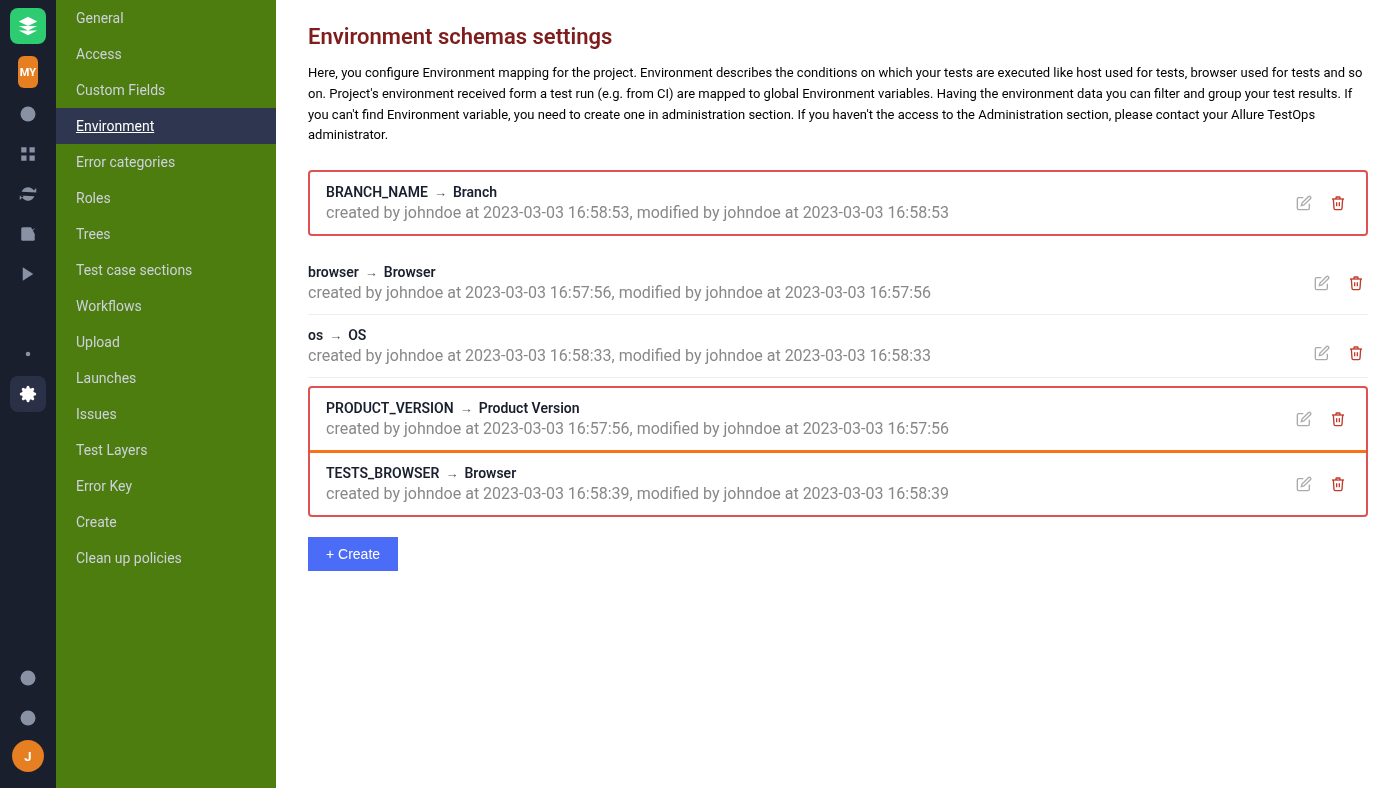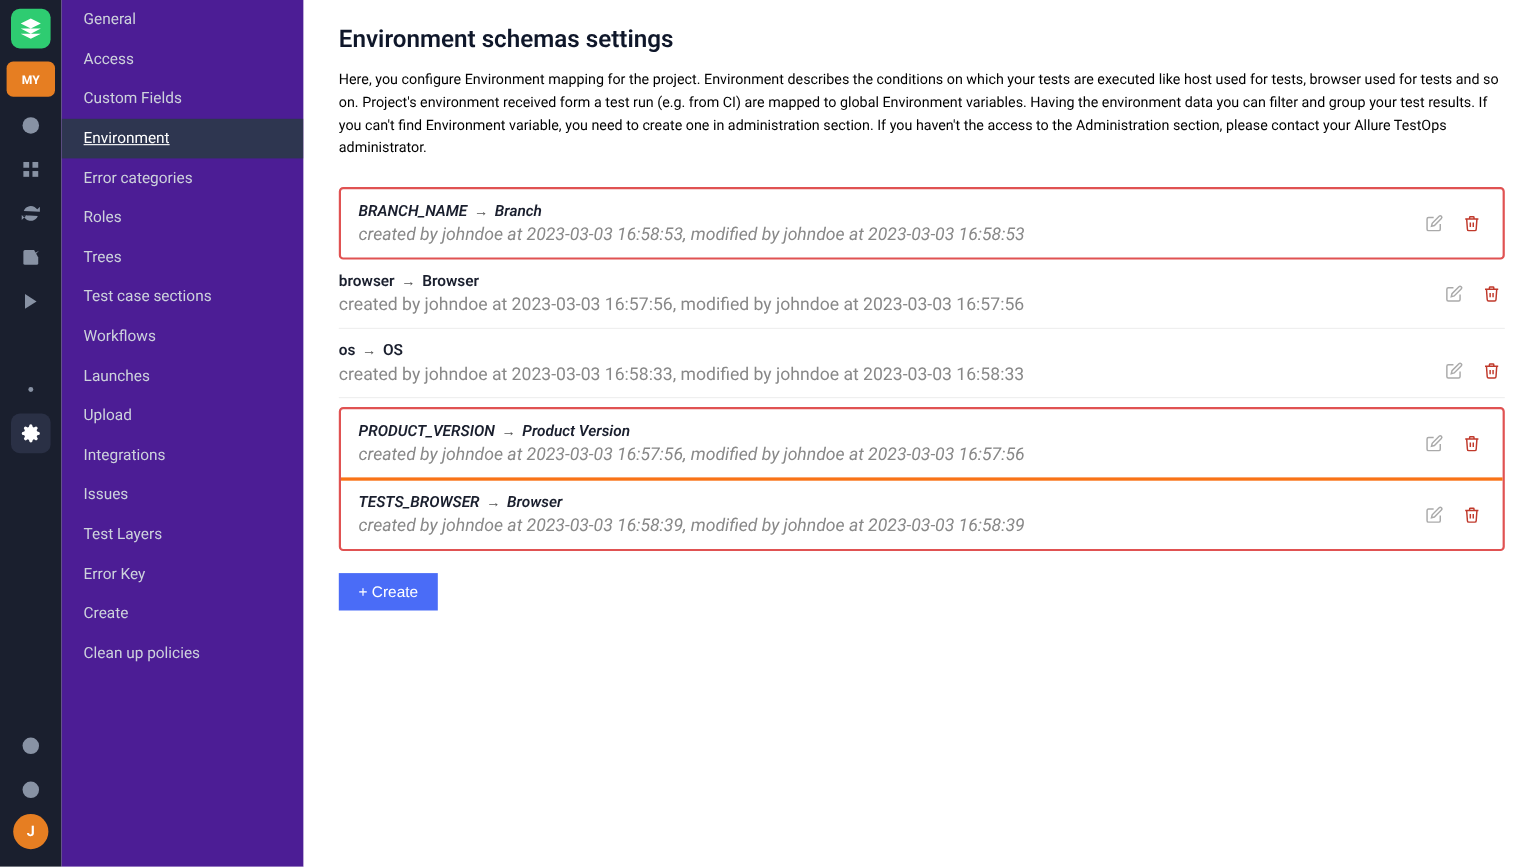--- a/index.html
+++ b/index.html
@@ -18,21 +18,21 @@
     }
     .icon-bar-logo {
       width: 36px; height: 36px;
       background: #2ecc71;
       border-radius: 8px;
       display: flex; align-items: center; justify-content: center;
       margin-bottom: 8px;
     }
     .icon-bar-logo svg { width: 22px; height: 22px; fill: white; }
     .icon-bar-avatar-my {
-      width: 44px; height: 32px;
+      width: 20px; height: 32px;
       background: #e67e22;
       border-radius: 6px;
       display: flex; align-items: center; justify-content: center;
       color: white; font-size: 11px; font-weight: bold;
       margin-bottom: 4px;
     }
     .icon-btn {
       width: 36px; height: 36px;
       border-radius: 8px;
       display: flex; align-items: center; justify-content: center;
@@ -47,21 +47,21 @@
       width: 32px; height: 32px;
       background: #e67e22;
       border-radius: 50%;
       display: flex; align-items: center; justify-content: center;
       color: white; font-size: 13px; font-weight: bold;
     }
 
     
     .sidebar {
       width: 220px;
-      background: #4c1d95;
+      background: #4d7c0f;
       color: #cdd2dc;
       overflow-y: auto;
       flex-shrink: 0;
     }
     .sidebar-item {
       padding: 10px 20px;
       font-size: 14px;
       cursor: pointer;
       color: #cdd2dc;
       display: flex; align-items: center;
@@ -71,37 +71,36 @@
     
     .main {
       flex: 1;
       overflow-y: auto;
       padding: 24px 32px;
       background: #fff;
     }
     .page-title {
       font-size: 22px;
       font-weight: 600;
-      color: #0f172a;
+      color: #7f1d1d;
       margin-bottom: 14px;
     }
     .description {
       font-size: 13px;
       color: #000000;
       line-height: 1.6;
       margin-bottom: 24px;
       max-width: 1060px;
     }
 
     
     .env-group {
       border: 2px solid #e05252;
       border-radius: 4px;
-      margin-bottom: 0;
-      font-style: italic;
+      margin-bottom: 16px;
     }
     .env-row {
       display: flex;
       align-items: center;
       justify-content: space-between;
       padding: 12px 16px;
       border-bottom: 3px solid #f97316;
     }
     .env-row:last-child { border-bottom: none; }
     .env-row-plain {
@@ -248,27 +247,24 @@
   <div class="sidebar-item">
     <span>Trees</span>
   </div>
   <div class="sidebar-item">
     <span>Test case sections</span>
   </div>
   <div class="sidebar-item">
     <span>Workflows</span>
   </div>
   <div class="sidebar-item">
+    <span>Upload</span>
+  </div>
+  <div class="sidebar-item">
     <span>Launches</span>
-  </div>
-  <div class="sidebar-item">
-    <span>Upload</span>
-  </div>
-  <div class="sidebar-item">
-    <span>Integrations</span>
   </div>
   <div class="sidebar-item">
     <span>Issues</span>
   </div>
   <div class="sidebar-item">
     <span>Test Layers</span>
   </div>
   <div class="sidebar-item">
     <span>Error Key</span>
   </div>

